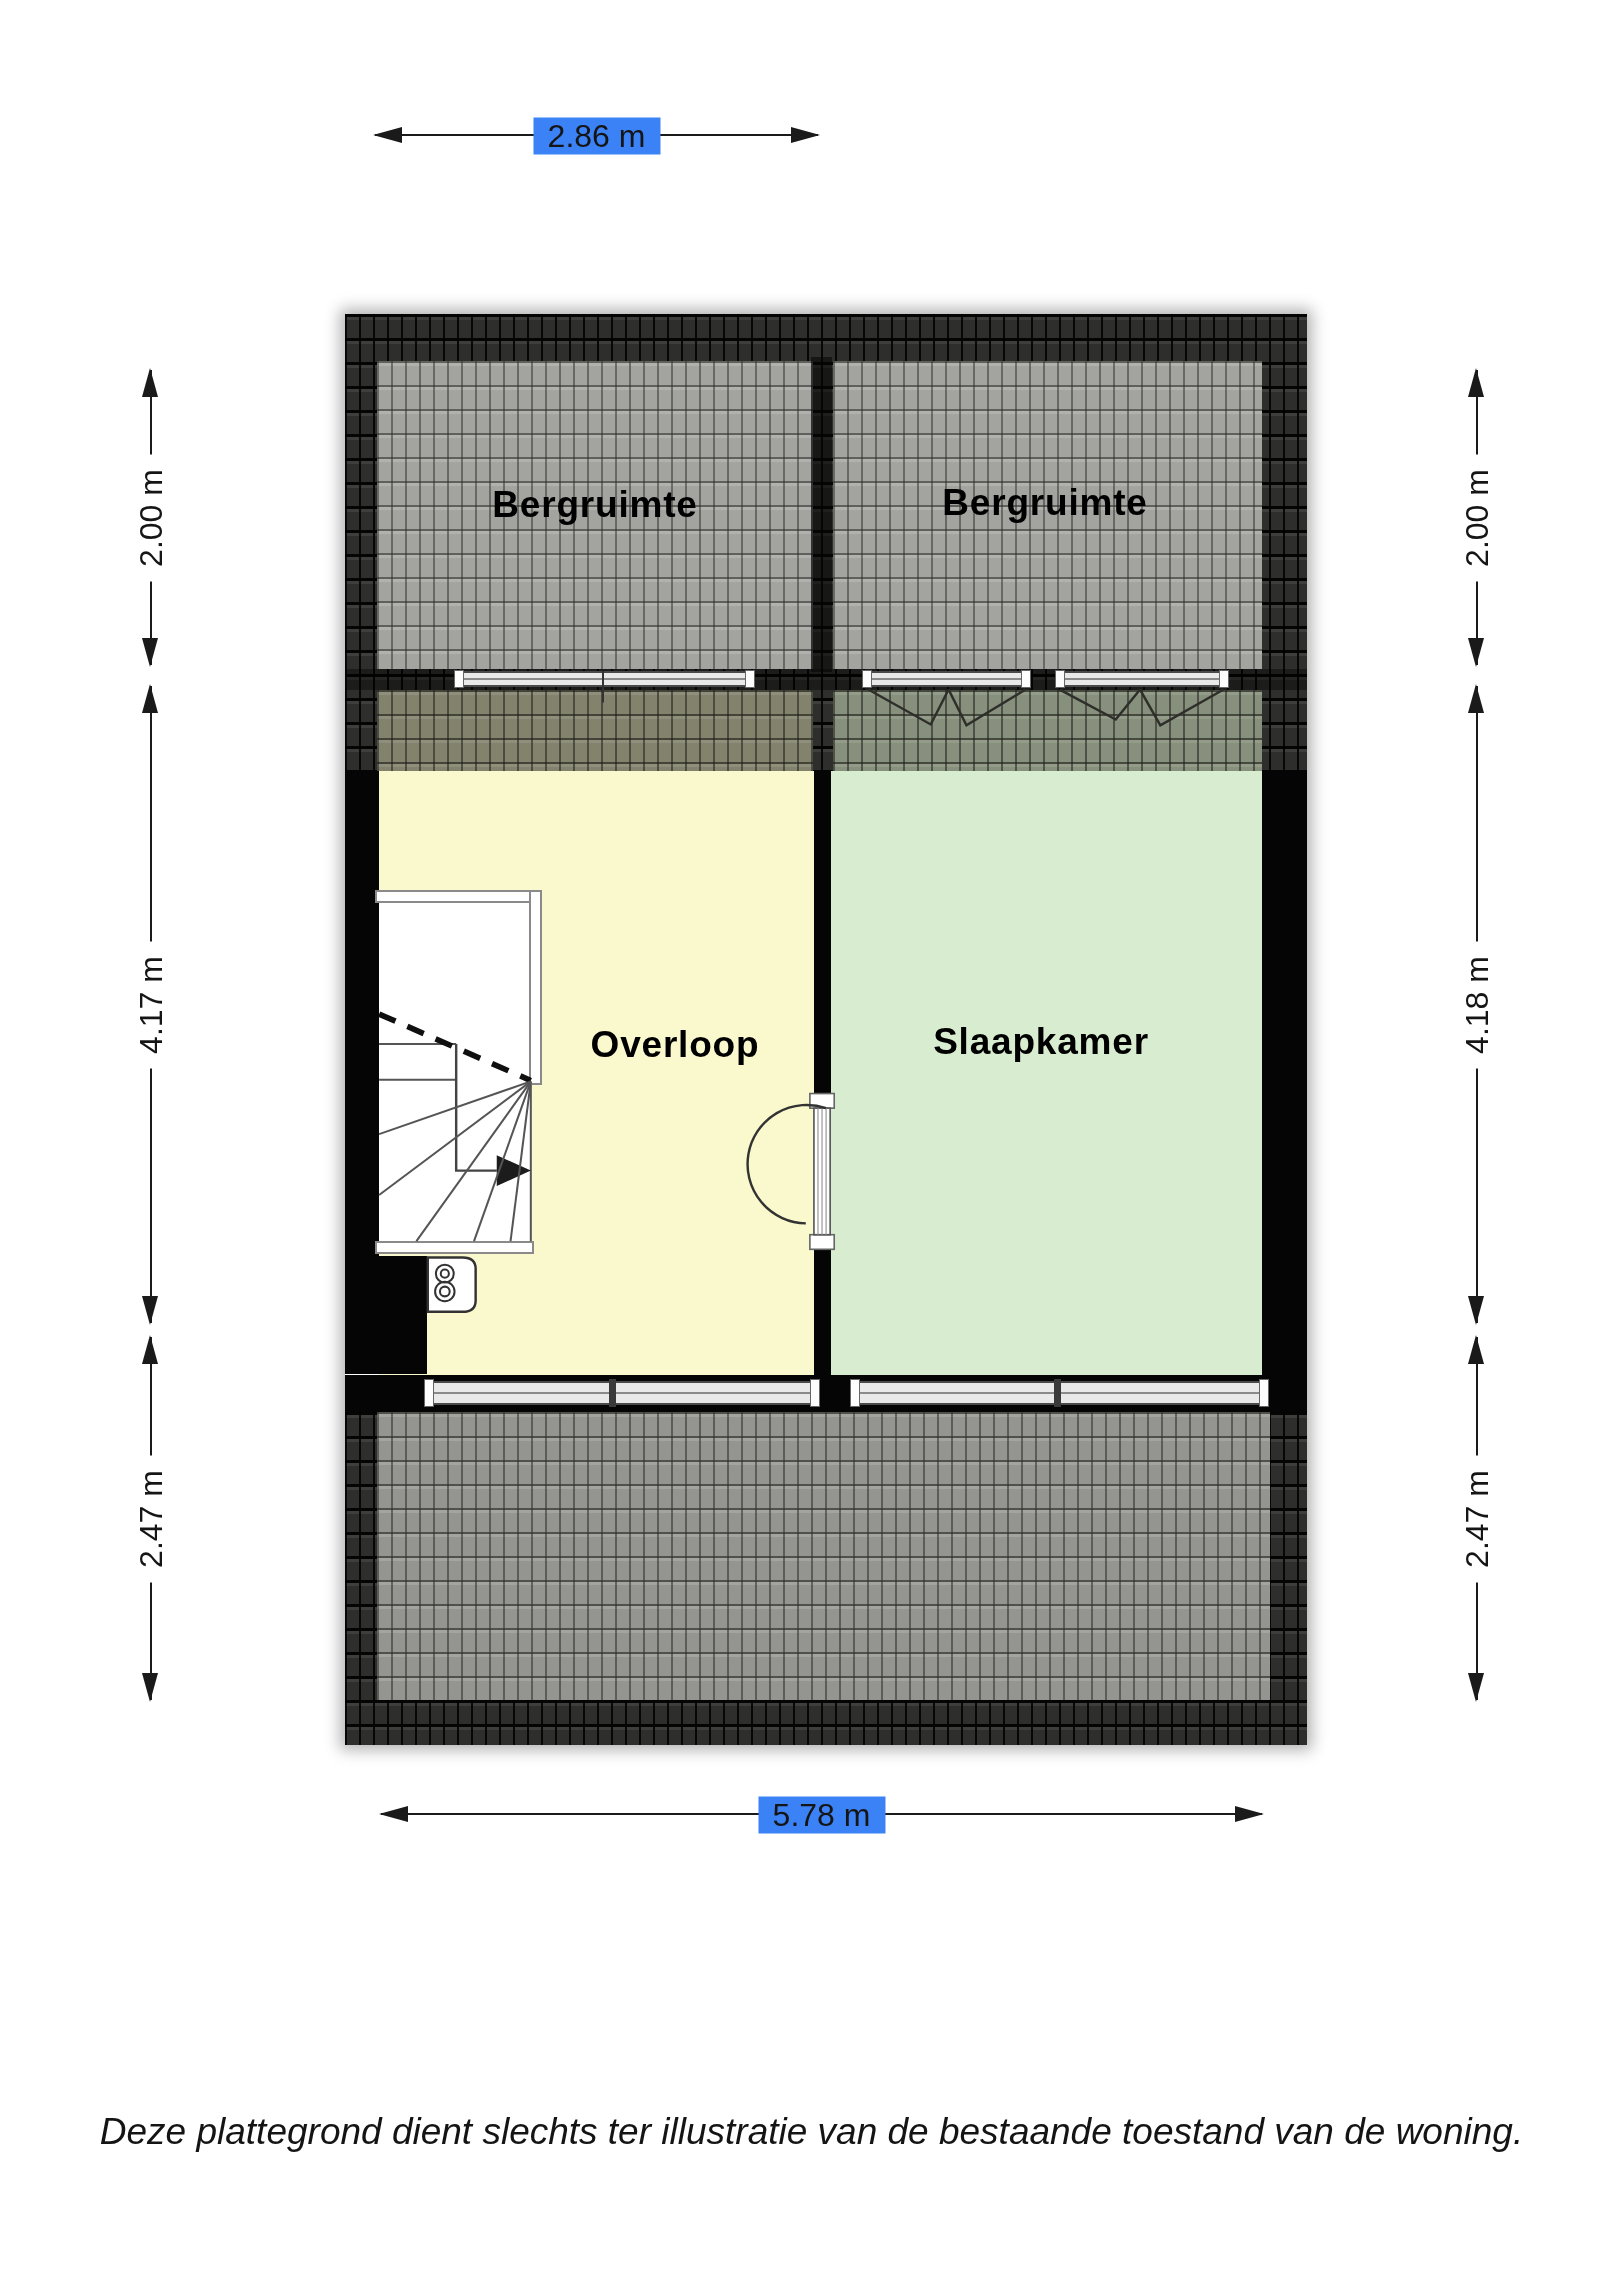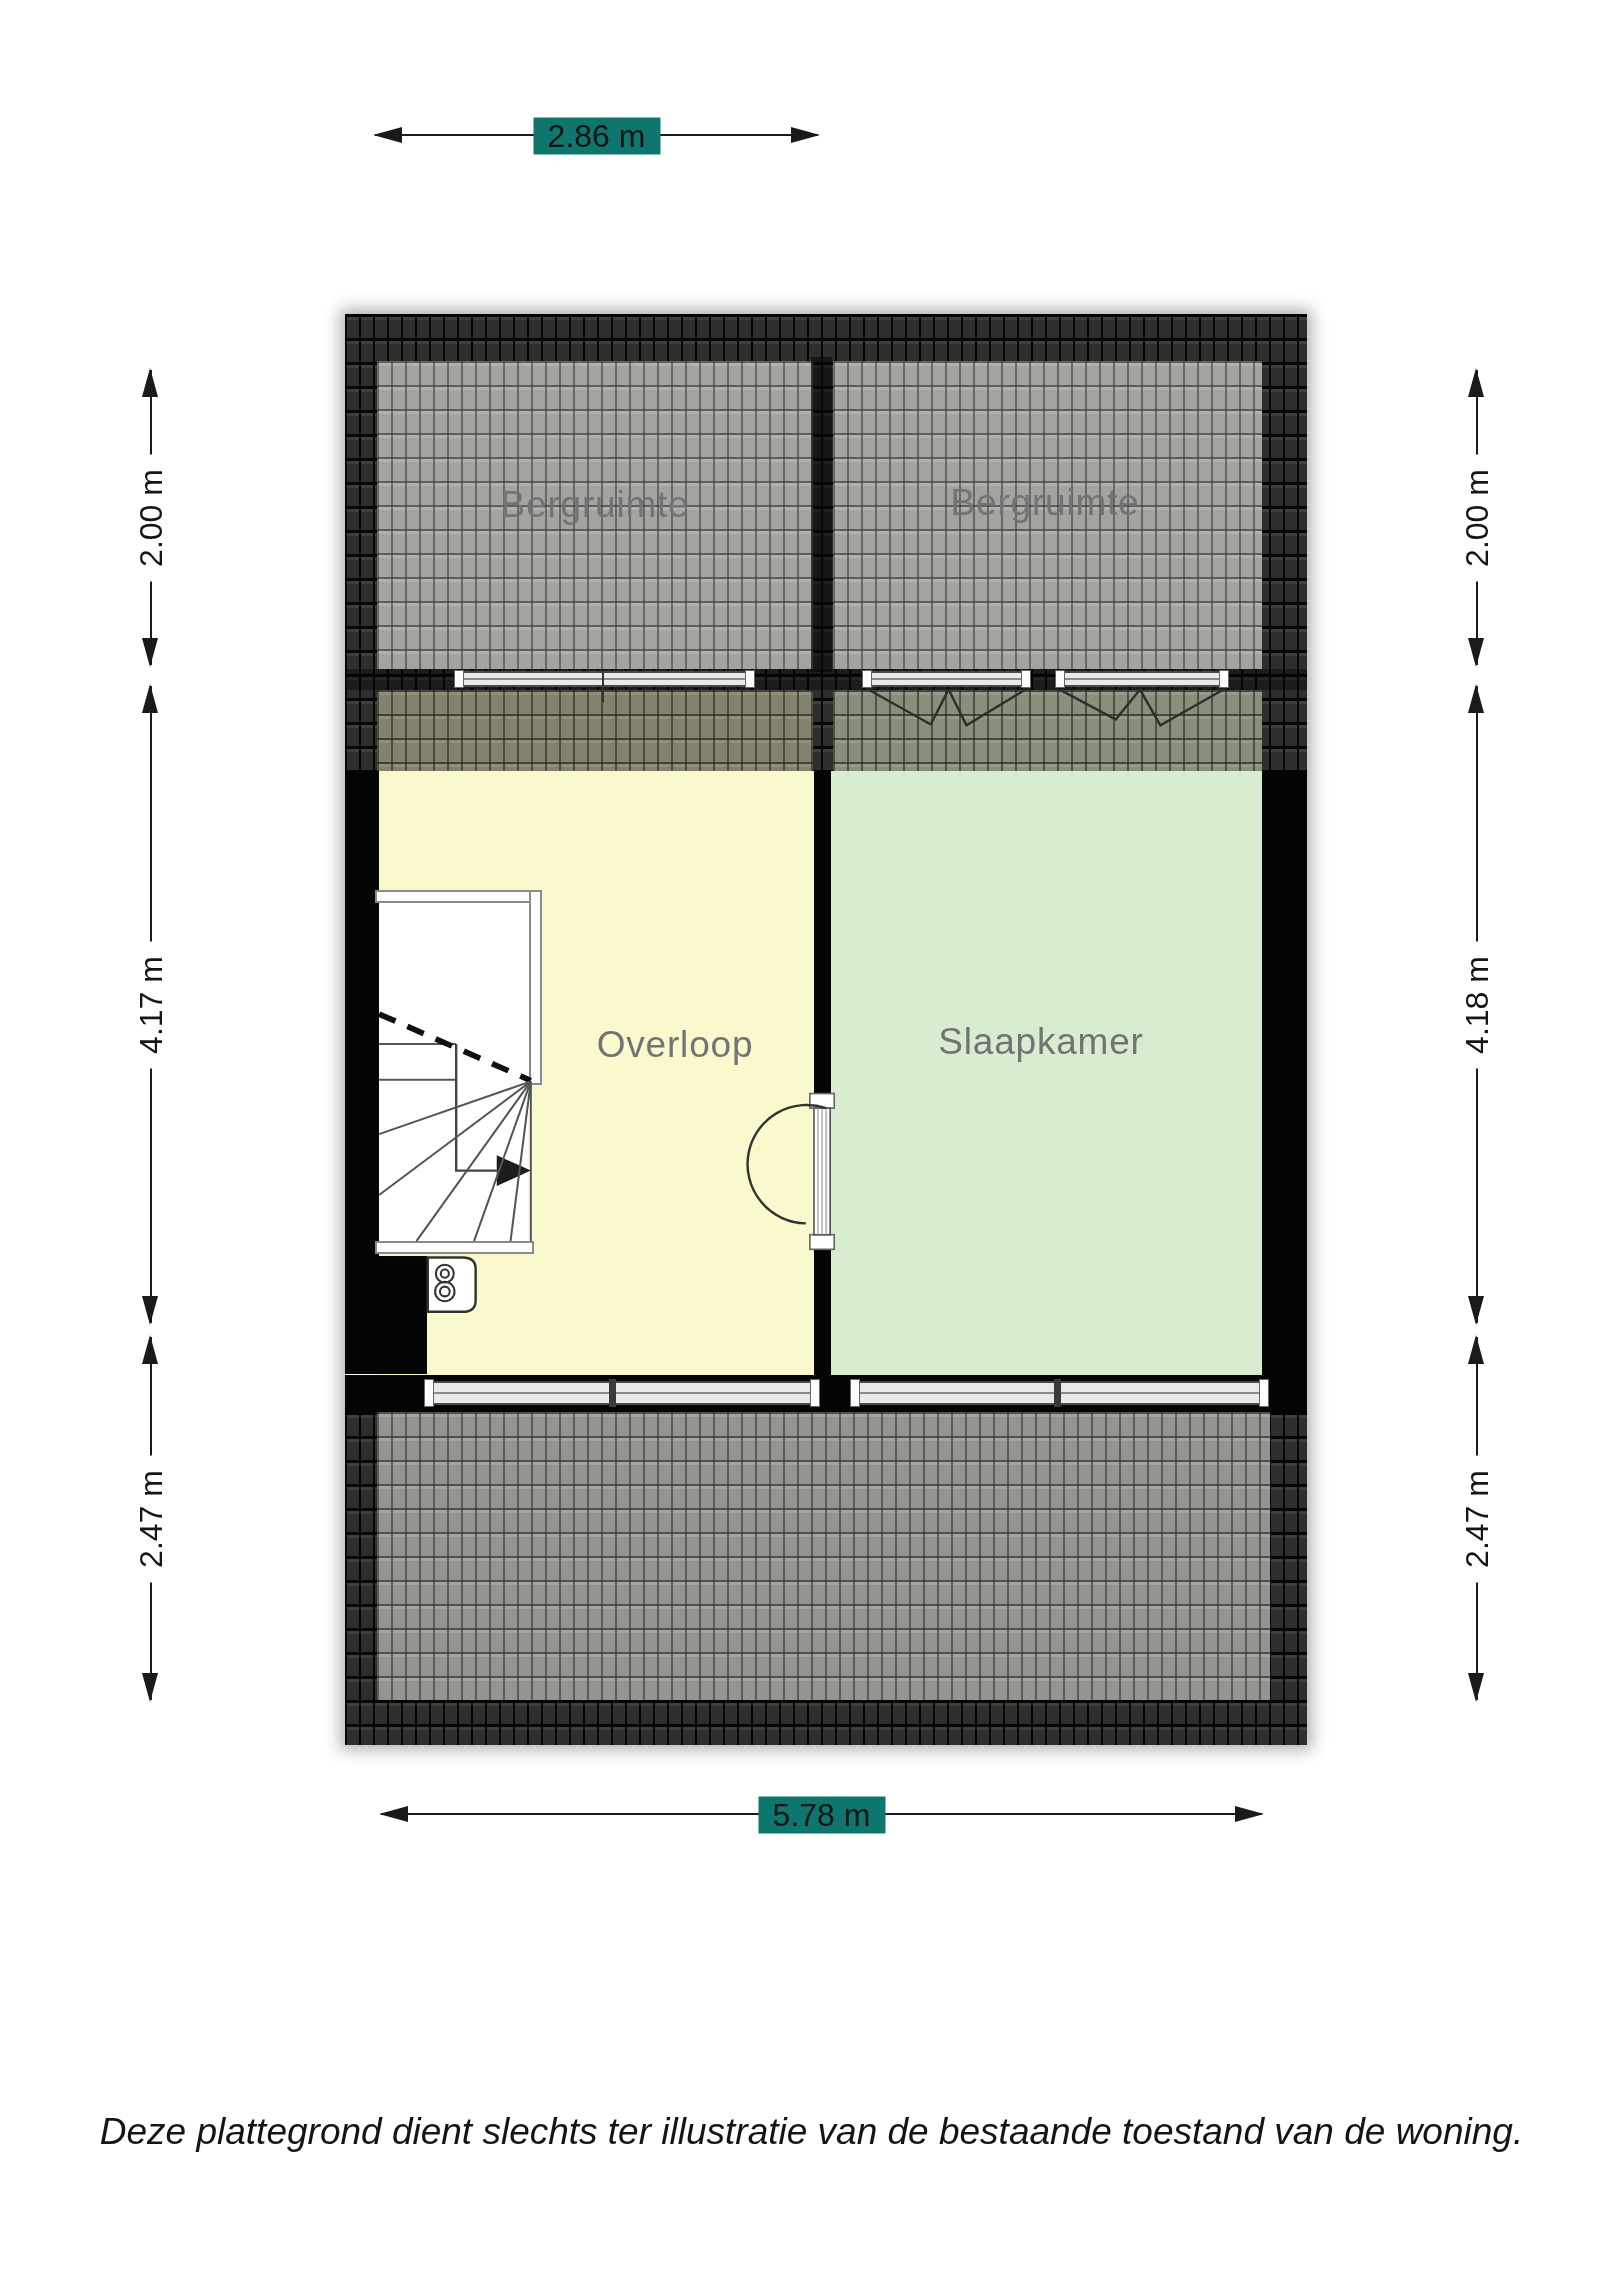--- a/index.html
+++ b/index.html
@@ -37,21 +37,21 @@
   .tiles-lower{
     background-color:#949490;
     background-image:
       repeating-linear-gradient(90deg, rgba(45,45,42,.55) 0 1.6px, transparent 1.6px 14px),
       repeating-linear-gradient(180deg, rgba(35,35,30,.6) 0 2.4px, rgba(255,255,255,.14) 2.4px 4.9px, transparent 4.9px 24px);
   }
 
   .wall{background:#050505;}
   .room-label{
     position:absolute;transform:translate(-50%,-50%);
-    font-size:37px;letter-spacing:0.8px;color:#737373;white-space:nowrap;
+    font-size:37px;letter-spacing:0.8px;color:#000000;white-space:nowrap;font-weight:bold;
   }
 
   
   .winframe{
     position:absolute;height:16px;background:#e9e9e9;
     border-top:2.4px solid #4a4a4a;border-bottom:2.4px solid #4a4a4a;box-sizing:border-box;
   }
   .winframe::before{
     content:"";position:absolute;left:0;right:0;top:50%;height:1.6px;margin-top:-0.8px;background:#8a8a8a;
   }
@@ -60,21 +60,21 @@
 
   
   .hdim{position:absolute;height:36px;}
   .hdim .line{position:absolute;left:0;right:0;top:16px;height:2.4px;background:#1a1a1a;}
   .hdim .ah-l{position:absolute;left:-1.6px;top:9px;width:0;height:0;
     border-top:8px solid transparent;border-bottom:8px solid transparent;border-right:29px solid #1a1a1a;}
   .hdim .ah-r{position:absolute;right:-1.6px;top:9px;width:0;height:0;
     border-top:8px solid transparent;border-bottom:8px solid transparent;border-left:29px solid #1a1a1a;}
   .hdim .dlabel{
     position:absolute;left:50%;top:50%;transform:translate(-50%,-50%);
-    background:#0f766e;padding:0 14.6px;font-size:32px;white-space:nowrap;color:#151515;
+    background:#3b82f6;padding:0 14.6px;font-size:32px;white-space:nowrap;color:#151515;
   }
   .vdim{position:absolute;width:42px;}
   .vdim .line{position:absolute;top:0;bottom:0;left:19.5px;width:2.4px;background:#1a1a1a;}
   .vdim .av-t{position:absolute;top:-1.6px;left:12px;width:0;height:0;
     border-left:8px solid transparent;border-right:8px solid transparent;border-bottom:29px solid #1a1a1a;}
   .vdim .av-b{position:absolute;bottom:-1.6px;left:12px;width:0;height:0;
     border-left:8px solid transparent;border-right:8px solid transparent;border-top:29px solid #1a1a1a;}
   .vdim .dlabel{
     position:absolute;left:50%;top:50%;transform:translate(-50%,-50%) rotate(-90deg);
     background:#fff;padding:0 14.6px;font-size:32px;white-space:nowrap;color:#151515;

